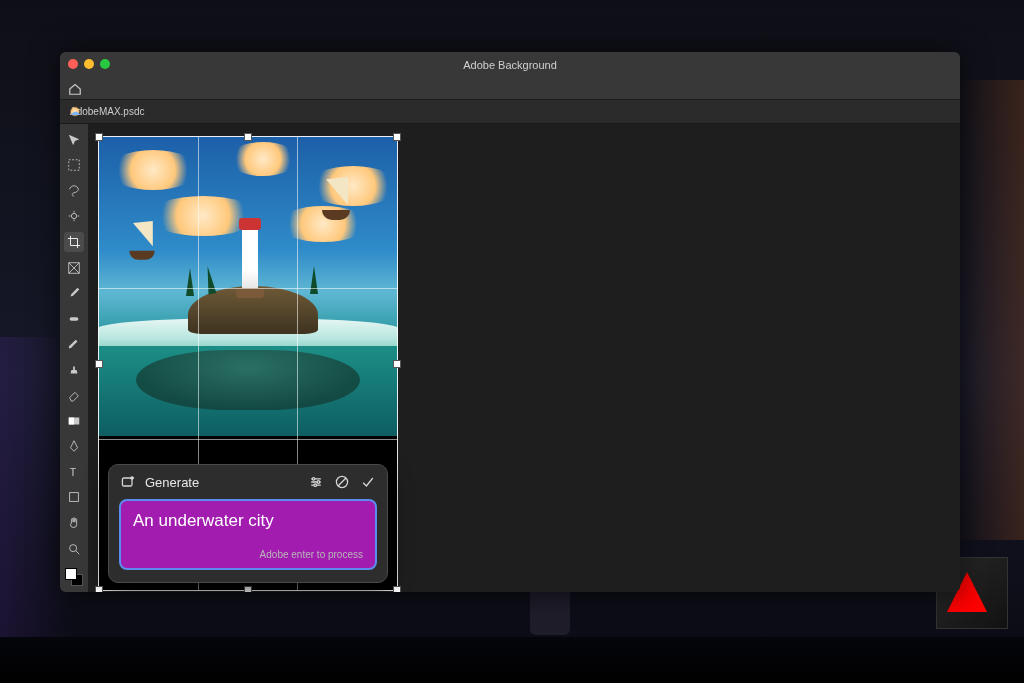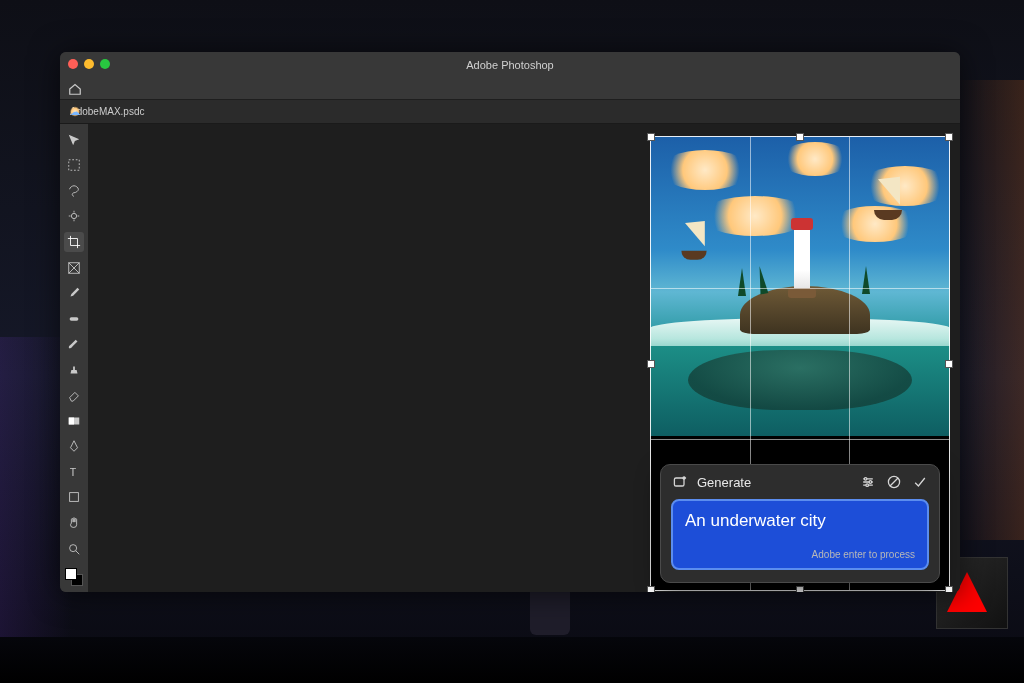--- a/index.html
+++ b/index.html
@@ -86,21 +86,21 @@
     width:28px;background:#383838;display:flex;flex-direction:column;align-items:center;
     padding:6px 0;gap:6px;
   }
   .tool{width:20px;height:20px;display:flex;align-items:center;justify-content:center;color:#c9c9c9;border-radius:3px;}
   .tool svg{width:14px;height:14px;fill:currentColor;}
   .tool.active{background:#4b4b4b;color:#fff;}
   .color-chip{width:18px;height:18px;position:relative;margin-top:4px;}
   .color-chip .fg{position:absolute;left:0;top:0;width:12px;height:12px;background:#fff;border:1px solid #000;}
   .color-chip .bg{position:absolute;right:0;bottom:0;width:12px;height:12px;background:#000;border:1px solid #555;}
 
-  .canvas-area{flex:1;background:#1e1e1e;position:relative;display:flex;align-items:flex-start;justify-content:flex-end;padding:10px 10px 10px 10px;}
+  .canvas-area{flex:1;background:#1e1e1e;position:relative;display:flex;align-items:flex-start;justify-content:flex-start;padding:10px 10px 10px 10px;}
   .canvas-wrap{
     position:relative;
     width:300px;
     height:455px;
     margin-top:2px;
   }
   
   .canvas{
     position:absolute;left:0;top:0;width:300px;height:300px;
     overflow:hidden;
@@ -144,21 +144,21 @@
   .taskbar{
     position:absolute;left:10px;top:328px;width:280px;
     background:#2d2d2d;border:1px solid #4a4a4a;border-radius:10px;
     padding:8px 10px 12px;box-shadow:0 8px 22px rgba(0,0,0,.6);
   }
   .tb-head{display:flex;align-items:center;gap:8px;color:#e8e8e8;font-size:13px;margin-bottom:8px;}
   .tb-head .spacer{flex:1;}
   .tb-ic{width:18px;height:18px;display:flex;align-items:center;justify-content:center;color:#d6d6d6;}
   .tb-ic svg{width:16px;height:16px;stroke:currentColor;fill:none;stroke-width:1.6;}
   .prompt-box{
-    border:2px solid #5b8def;border-radius:8px;background:#1d4ed8;
+    border:2px solid #5b8def;border-radius:8px;background:#a21caf;
     padding:10px 12px 8px;color:#fff;
   }
   .prompt-text{font-size:17px;font-weight:500;min-height:24px;}
   .prompt-hint{font-size:10px;color:#b8b8b8;text-align:right;margin-top:14px;}
 
   
   .layers-panel{
     position:absolute; right:0; top:50px; width:188px; height:520px;
     background:#323232;border-left:1px solid #1c1c1c;display:flex;flex-direction:column;
     font-size:10px;color:#d6d6d6;
@@ -271,21 +271,21 @@
   </div>
 </div>
 
 <div class="ps-window">
   <div class="titlebar">
     <div class="traffic-lights">
       <span class="tl-r"></span>
       <span class="tl-y"></span>
       <span class="tl-g"></span>
     </div>
-    <span>Adobe Photoshop</span>
+    <span>Adobe Background</span>
   </div>
   <div class="menubar">
     <span class="home-icon">
       <svg viewBox="0 0 16 16">
           <path d="M2 8l6-5 6 5v6H2z" fill="none" stroke="#c9c9c9" stroke-width="1.4"></path>
         </svg>
     </span>
   </div>
   <div class="doc-tab">
     <span class="cloud">☁</span>

